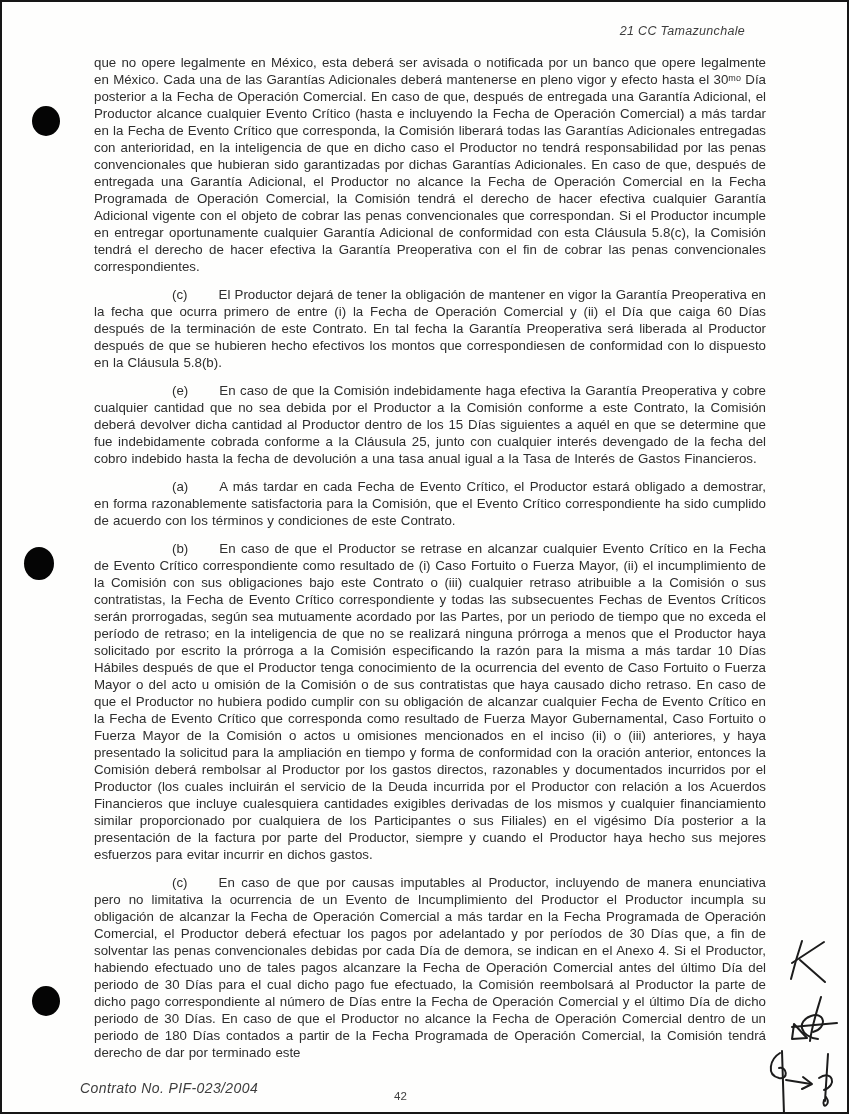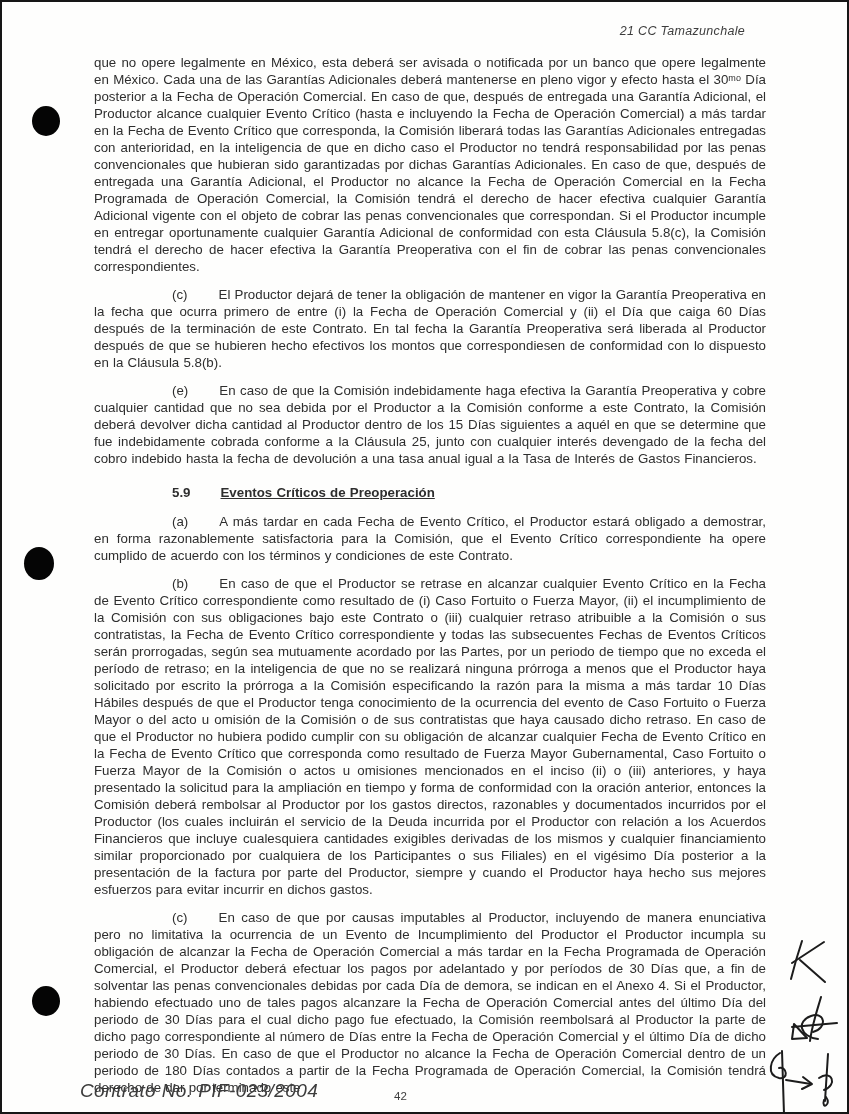--- a/index.html
+++ b/index.html
@@ -26,21 +26,21 @@
     word-spacing:0.5px;
   }
   p.para { margin:8px 0 11px 0; text-indent:78px; }
   p.para.intro { text-indent:0; }
   .plabel { margin-right:31px; }
   .section-heading { margin:17px 0 12px 0; padding-left:78px; font-weight:bold; font-size:13.3px; }
   .sec-num { margin-right:30px; }
   .sec-title { text-decoration:underline; }
   .page-footer-contract {
     position:absolute; left:78px; top:1078px;
-    font-style:italic; font-size:19px; color:#3d3d3d; letter-spacing:0.4px;
+    font-style:italic; font-size:14px; color:#3d3d3d; letter-spacing:0.4px;
   }
   .page-footer-pagenum {
     position:absolute; left:392px; top:1088px;
     font-size:11.5px; color:#3d3d3d;
   }
   .punch-hole {
     position:absolute; background:#050505; border-radius:50%;
   }
   .hole-1 { left:30px; top:104px; width:28px; height:30px; }
   .hole-2 { left:22px; top:545px; width:30px; height:33px; }
@@ -59,25 +59,22 @@
   <div class="page-header">21 CC Tamazunchale</div>
 
   <div class="body-text">
 
     <p class="para intro"><span>que no opere legalmente en México, esta deberá ser avisada o notificada por un banco que opere legalmente en México. Cada una de las Garantías Adicionales deberá mantenerse en pleno vigor y efecto hasta el 30ᵐᵒ Día posterior a la Fecha de Operación Comercial. En caso de que, después de entregada una Garantía Adicional, el Productor alcance cualquier Evento Crítico (hasta e incluyendo la Fecha de Operación Comercial) a más tardar en la Fecha de Evento Crítico que corresponda, la Comisión liberará todas las Garantías Adicionales entregadas con anterioridad, en la inteligencia de que en dicho caso el Productor no tendrá responsabilidad por las penas convencionales que hubieran sido garantizadas por dichas Garantías Adicionales. En caso de que, después de entregada una Garantía Adicional, el Productor no alcance la Fecha de Operación Comercial en la Fecha Programada de Operación Comercial, la Comisión tendrá el derecho de hacer efectiva cualquier Garantía Adicional vigente con el objeto de cobrar las penas convencionales que correspondan. Si el Productor incumple en entregar oportunamente cualquier Garantía Adicional de conformidad con esta Cláusula 5.8(c), la Comisión tendrá el derecho de hacer efectiva la Garantía Preoperativa con el fin de cobrar las penas convencionales correspondientes.</span></p>
 
     <p class="para"><span class="plabel">(c)</span><span>El Productor dejará de tener la obligación de mantener en vigor la Garantía Preoperativa en la fecha que ocurra primero de entre (i) la Fecha de Operación Comercial y (ii) el Día que caiga 60 Días después de la terminación de este Contrato. En tal fecha la Garantía Preoperativa será liberada al Productor después de que se hubieren hecho efectivos los montos que correspondiesen de conformidad con lo dispuesto en la Cláusula 5.8(b).</span></p>
 
     <p class="para"><span class="plabel">(e)</span><span>En caso de que la Comisión indebidamente haga efectiva la Garantía Preoperativa y cobre cualquier cantidad que no sea debida por el Productor a la Comisión conforme a este Contrato, la Comisión deberá devolver dicha cantidad al Productor dentro de los 15 Días siguientes a aquél en que se determine que fue indebidamente cobrada conforme a la Cláusula 25, junto con cualquier interés devengado de la fecha del cobro indebido hasta la fecha de devolución a una tasa anual igual a la Tasa de Interés de Gastos Financieros.</span></p>
 
-    <div class="section-heading">
-      <span class="sec-num">5.9</span><span class="sec-title">Eventos Críticos de Preoperación</span>
-    </div>
 
-    <p class="para"><span class="plabel">(a)</span><span>A más tardar en cada Fecha de Evento Crítico, el Productor estará obligado a demostrar, en forma razonablemente satisfactoria para la Comisión, que el Evento Crítico correspondiente ha opere cumplido de acuerdo con los términos y condiciones de este Contrato.</span></p>
+    <p class="para"><span class="plabel">(a)</span><span>A más tardar en cada Fecha de Evento Crítico, el Productor estará obligado a demostrar, en forma razonablemente satisfactoria para la Comisión, que el Evento Crítico correspondiente ha sido cumplido de acuerdo con los términos y condiciones de este Contrato.</span></p>
 
     <p class="para"><span class="plabel">(b)</span><span>En caso de que el Productor se retrase en alcanzar cualquier Evento Crítico en la Fecha de Evento Crítico correspondiente como resultado de (i) Caso Fortuito o Fuerza Mayor, (ii) el incumplimiento de la Comisión con sus obligaciones bajo este Contrato o (iii) cualquier retraso atribuible a la Comisión o sus contratistas, la Fecha de Evento Crítico correspondiente y todas las subsecuentes Fechas de Eventos Críticos serán prorrogadas, según sea mutuamente acordado por las Partes, por un periodo de tiempo que no exceda el período de retraso; en la inteligencia de que no se realizará ninguna prórroga a menos que el Productor haya solicitado por escrito la prórroga a la Comisión especificando la razón para la misma a más tardar 10 Días Hábiles después de que el Productor tenga conocimiento de la ocurrencia del evento de Caso Fortuito o Fuerza Mayor o del acto u omisión de la Comisión o de sus contratistas que haya causado dicho retraso. En caso de que el Productor no hubiera podido cumplir con su obligación de alcanzar cualquier Fecha de Evento Crítico en la Fecha de Evento Crítico que corresponda como resultado de Fuerza Mayor Gubernamental, Caso Fortuito o Fuerza Mayor de la Comisión o actos u omisiones mencionados en el inciso (ii) o (iii) anteriores, y haya presentado la solicitud para la ampliación en tiempo y forma de conformidad con la oración anterior, entonces la Comisión deberá rembolsar al Productor por los gastos directos, razonables y documentados incurridos por el Productor (los cuales incluirán el servicio de la Deuda incurrida por el Productor con relación a los Acuerdos Financieros que incluye cualesquiera cantidades exigibles derivadas de los mismos y cualquier financiamiento similar proporcionado por cualquiera de los Participantes o sus Filiales) en el vigésimo Día posterior a la presentación de la factura por parte del Productor, siempre y cuando el Productor haya hecho sus mejores esfuerzos para evitar incurrir en dichos gastos.</span></p>
 
     <p class="para"><span class="plabel">(c)</span><span>En caso de que por causas imputables al Productor, incluyendo de manera enunciativa pero no limitativa la ocurrencia de un Evento de Incumplimiento del Productor el Productor incumpla su obligación de alcanzar la Fecha de Operación Comercial a más tardar en la Fecha Programada de Operación Comercial, el Productor deberá efectuar los pagos por adelantado y por períodos de 30 Días que, a fin de solventar las penas convencionales debidas por cada Día de demora, se indican en el Anexo 4. Si el Productor, habiendo efectuado uno de tales pagos alcanzare la Fecha de Operación Comercial antes del último Día del periodo de 30 Días para el cual dicho pago fue efectuado, la Comisión reembolsará al Productor la parte de dicho pago correspondiente al número de Días entre la Fecha de Operación Comercial y el último Día de dicho periodo de 30 Días. En caso de que el Productor no alcance la Fecha de Operación Comercial dentro de un periodo de 180 Días contados a partir de la Fecha Programada de Operación Comercial, la Comisión tendrá derecho de dar por terminado este</span></p>
 
   </div>
 
   <div class="punch-hole hole-1"></div>
   <div class="punch-hole hole-2"></div>
   <div class="punch-hole hole-3"></div>

